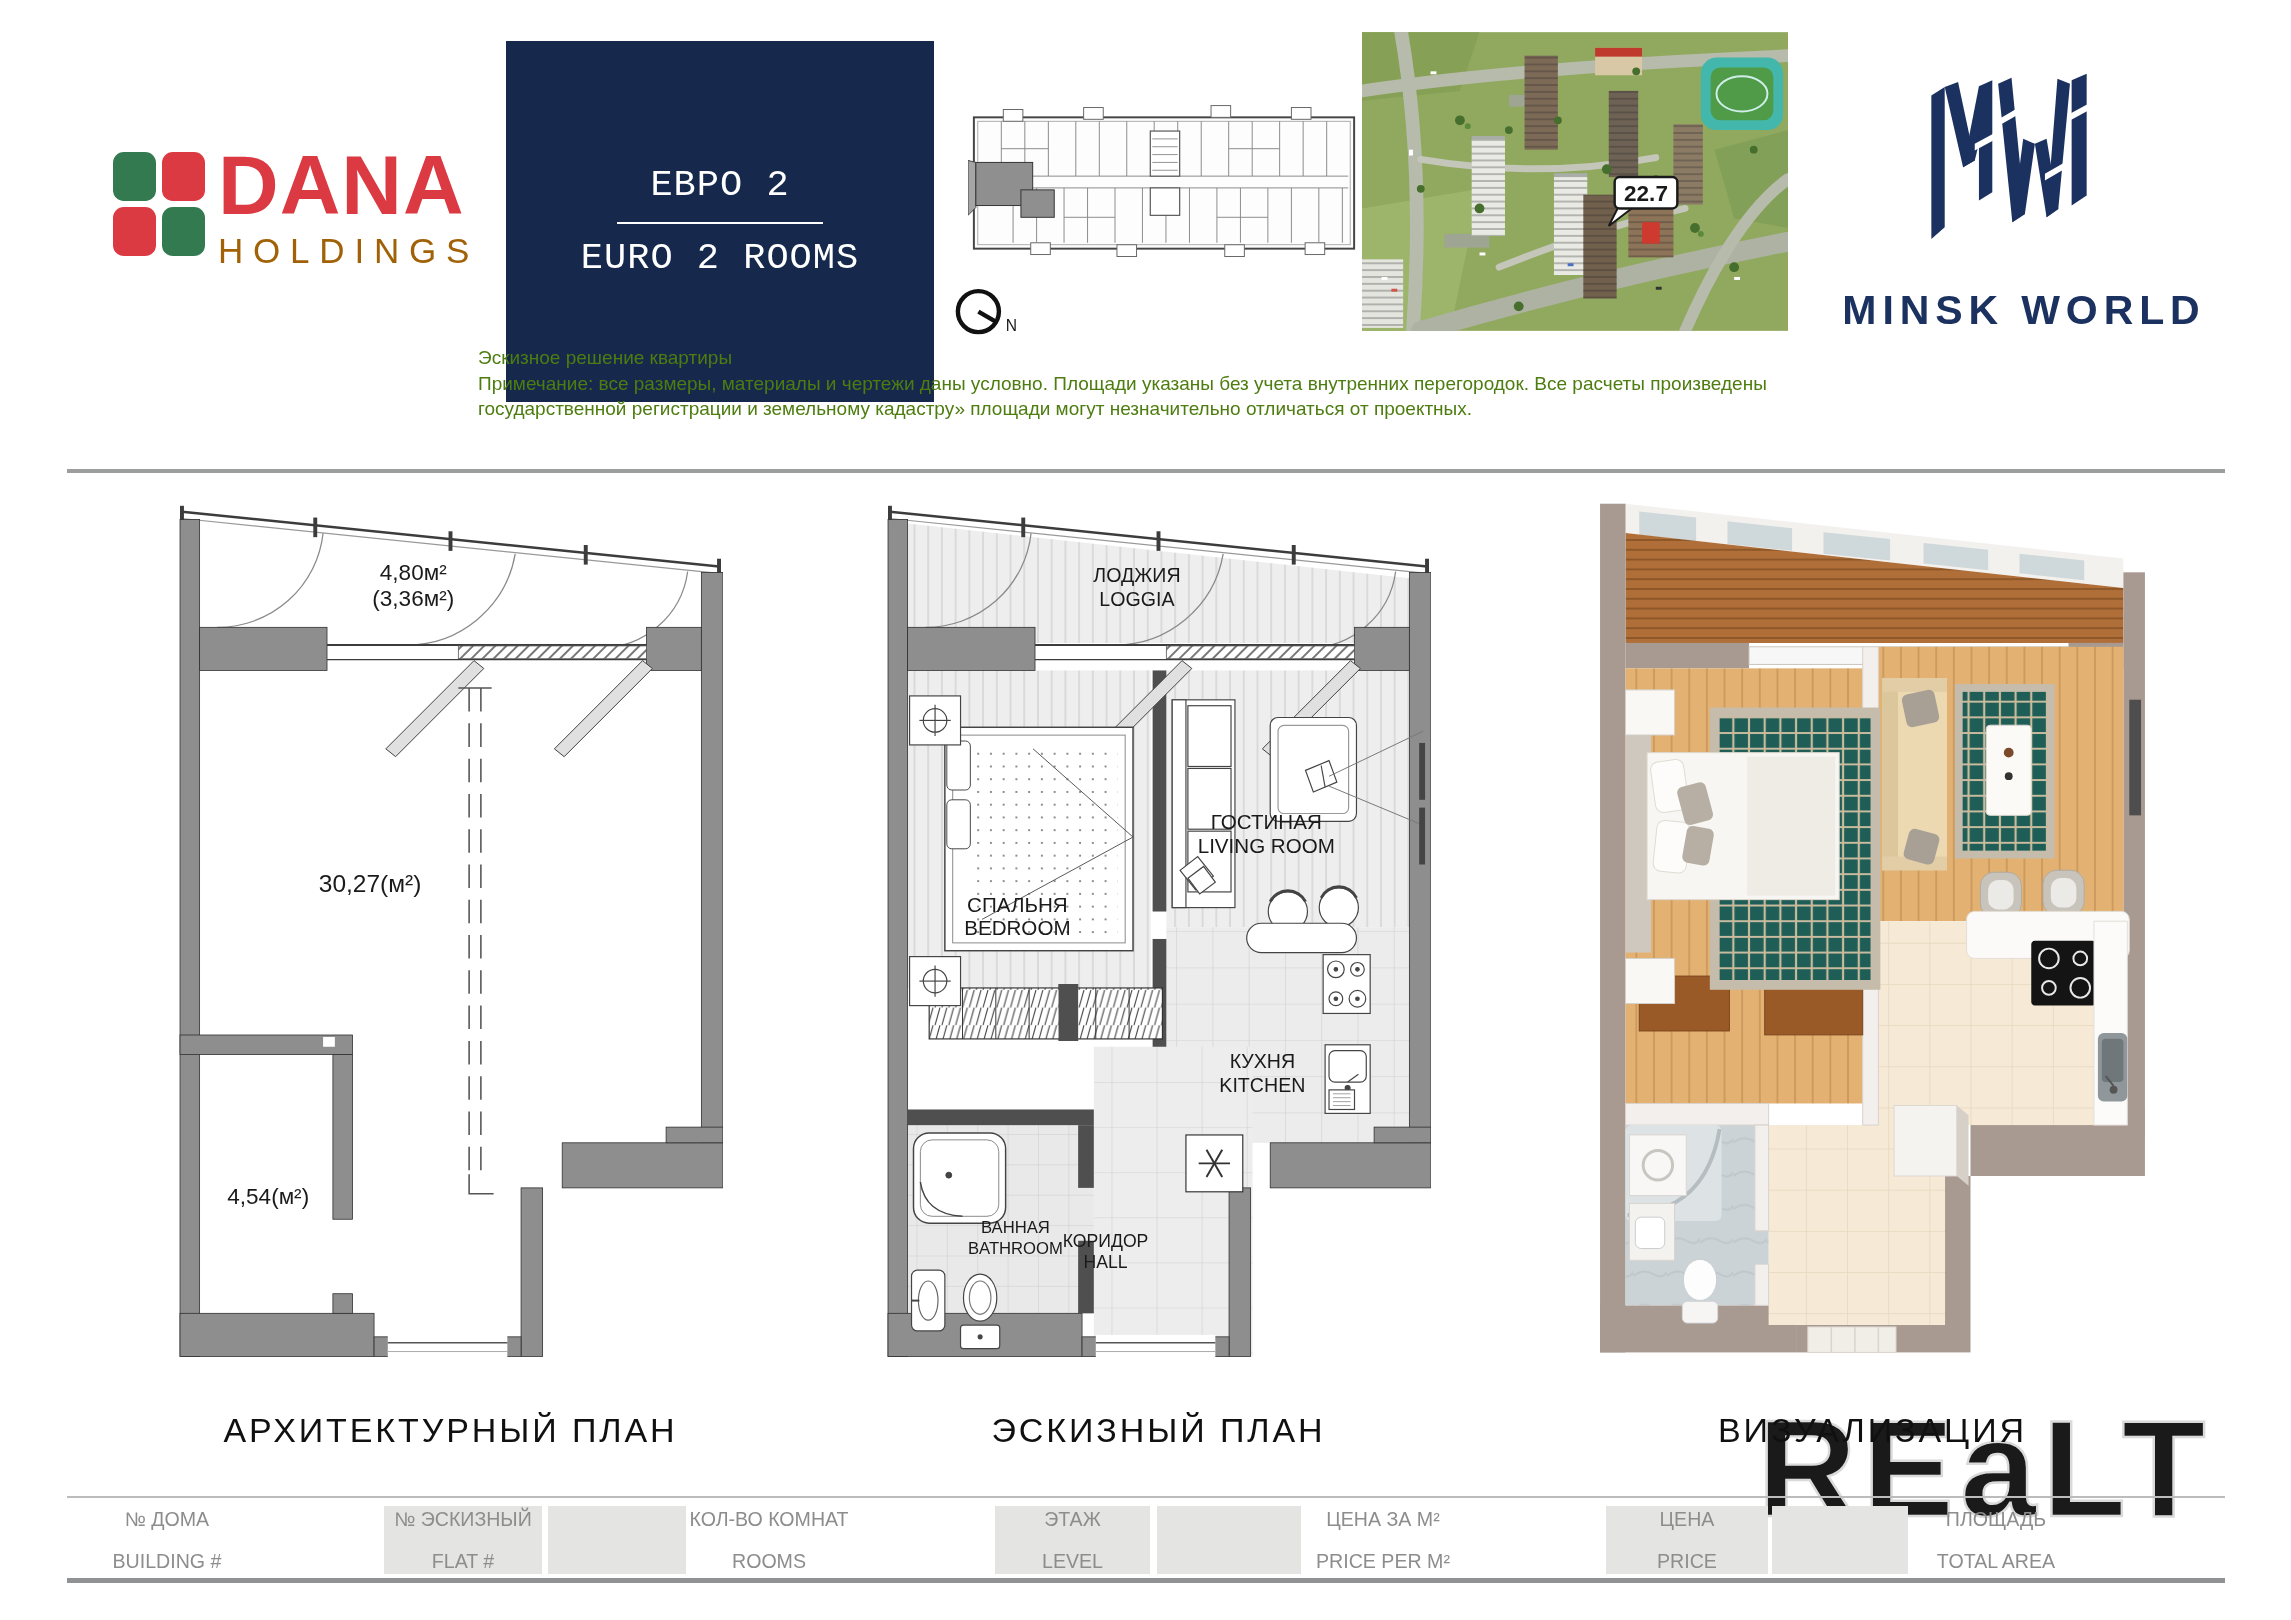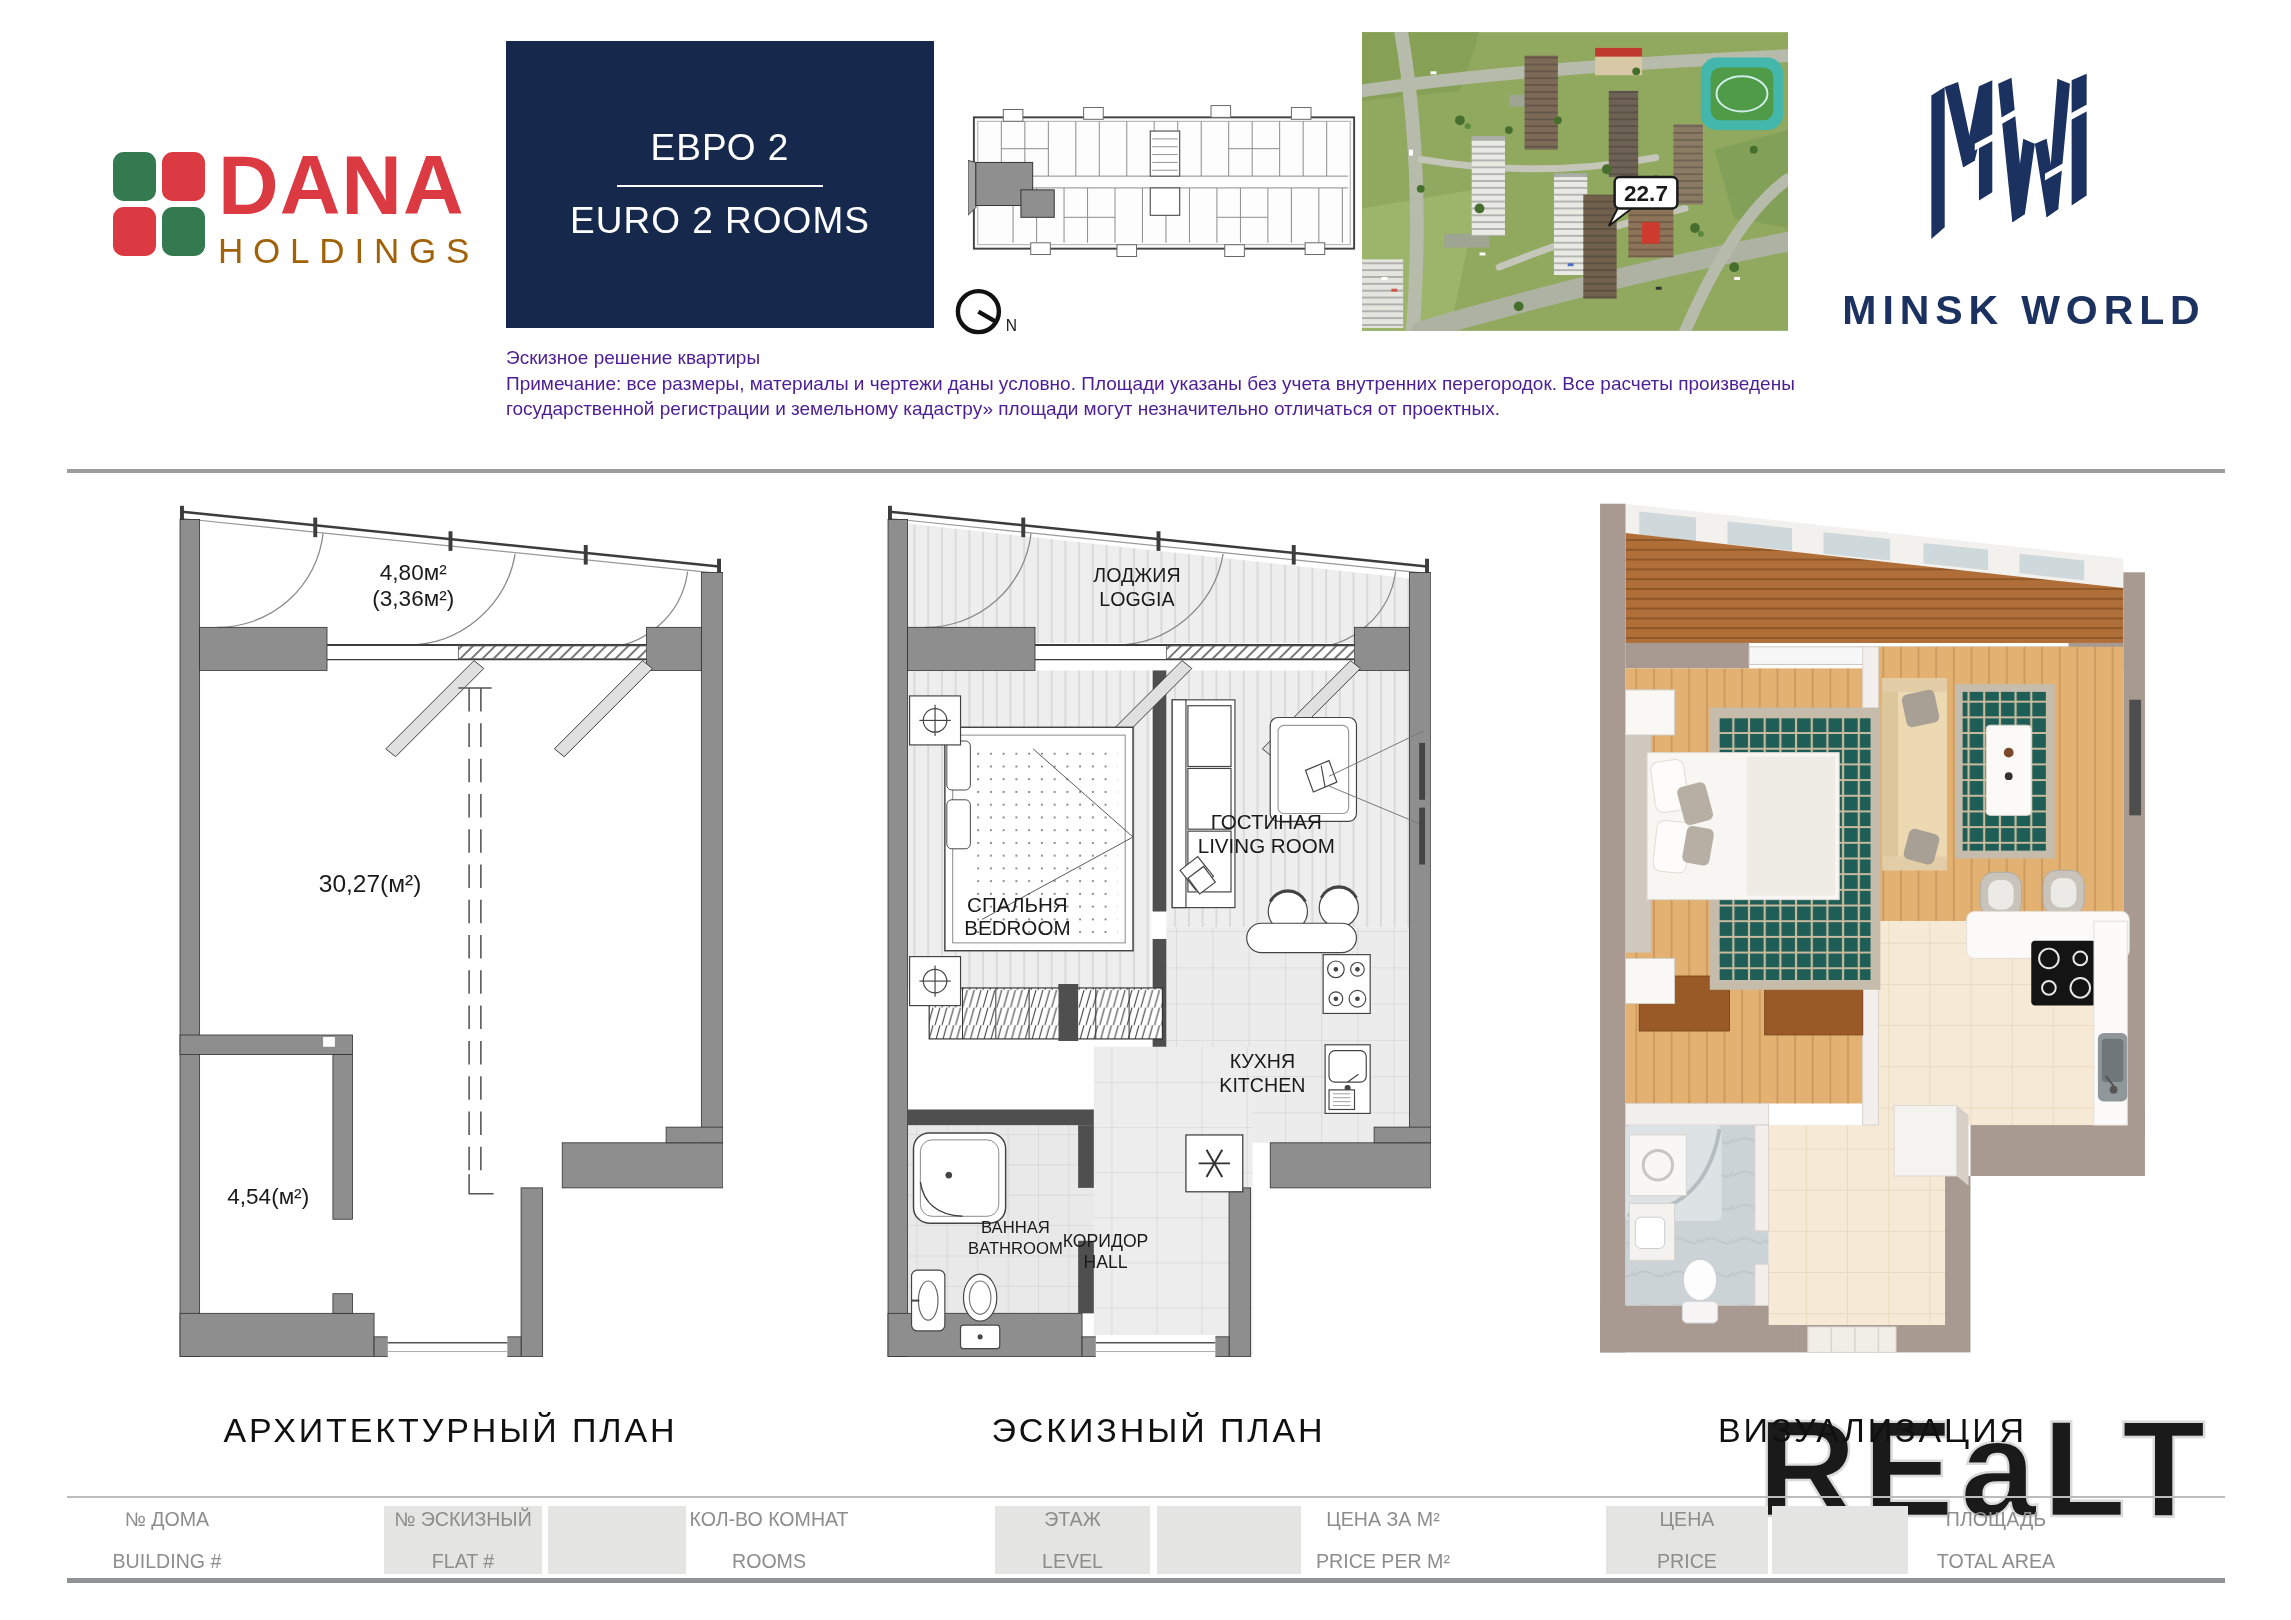--- a/index.html
+++ b/index.html
@@ -8,30 +8,30 @@
   .abs{position:absolute;}
   svg{display:block;}
   svg text{font-family:"Liberation Sans",sans-serif;fill:#1a1a1a;}
   
   .dana-squares{left:113px;top:152px;width:98px;height:108px;}
   .dana-sq{position:absolute;width:43px;height:49px;border-radius:10.8px;}
   .dana-text{left:218px;top:145px;width:265px;}
   .dana-name{font-size:84px;line-height:80px;font-weight:bold;letter-spacing:1px;color:#dc3a43;}
   .dana-sub{font-size:35px;font-weight:normal;letter-spacing:9.8px;color:#a16207;margin-top:5.9px;}
   
-  .type-box{left:506px;top:41px;width:428px;height:287px;background:#16294c;color:#fff;
-            display:flex;flex-direction:column;align-items:center;justify-content:center;}
+  .type-box{left:506px;top:41px;width:428px;height:361px;background:#16294c;color:#fff;
+            display:flex;flex-direction:column;align-items:center;justify-content:center;font-family:Liberation Mono, monospace;}
   .type-box .ru{font-size:37px;letter-spacing:1px;}
   .type-box .dv{width:206px;height:2px;background:#fff;margin:15.7px 0 13.7px 0;}
   .type-box .en{font-size:37px;letter-spacing:1px;}
   
   .mw-word{left:1833px;top:247px;width:382px;text-align:center;font-size:41px;font-weight:bold;
            letter-spacing:5.9px;color:#1b3160;margin-top:40px;}
   
-  .note{left:506px;top:345px;width:1333px;font-size:19px;line-height:25.5px;color:#4c1d95;}
+  .note{left:478px;top:345px;width:1333px;font-size:19px;line-height:25.5px;color:#4d7c0f;}
   
   .rule{left:67px;width:2158px;background:#9c9e9e;}
   
   .plan-title{top:1411px;width:545px;text-align:center;font-size:34px;letter-spacing:2.9px;color:#101010;}
   
   .fcell{top:1506px;height:68px;display:flex;flex-direction:column;align-items:center;
          justify-content:space-between;text-align:center;font-size:19.6px;line-height:26.5px;color:#8d8d8d;}
   .fcell.shaded{background:#e4e4e2;}
 </style>
 </head>

